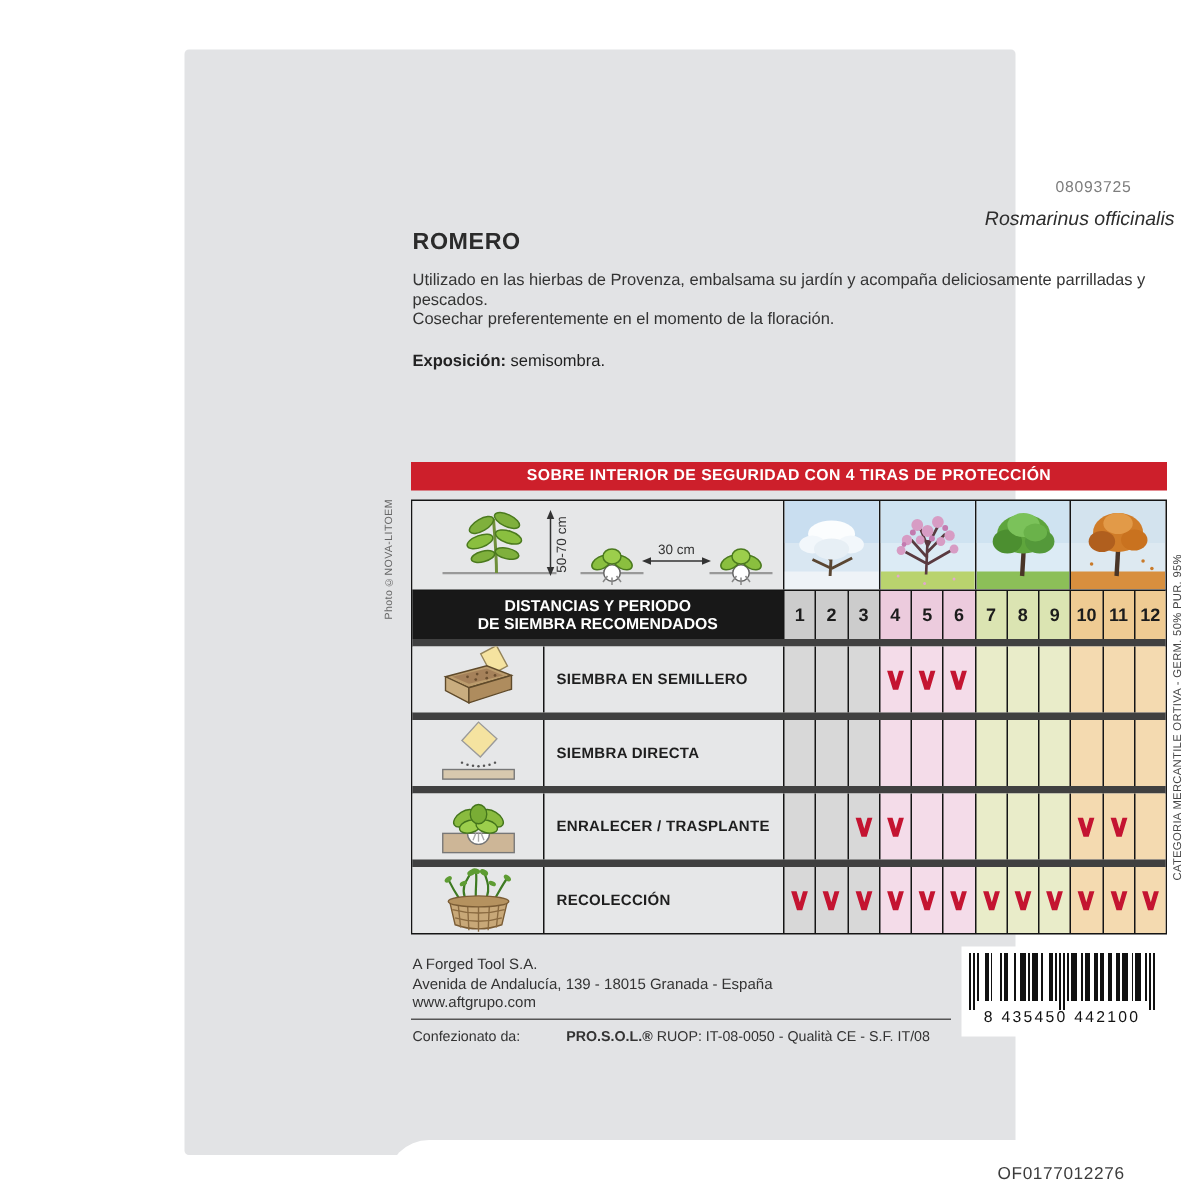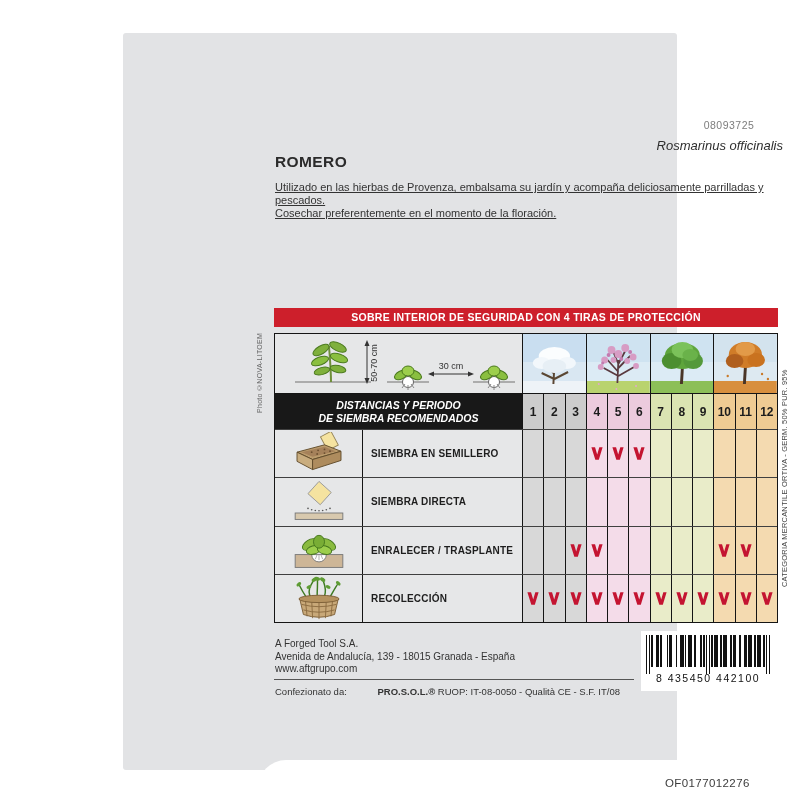--- a/index.html
+++ b/index.html
@@ -5,45 +5,45 @@
   html,body{margin:0;padding:0;background:#ffffff;}
   *{box-sizing:border-box;}
   .page{position:relative;width:800px;height:800px;background:#ffffff;overflow:hidden;
         font-family:"Liberation Sans",sans-serif;color:#2b2b2b;}
   .card{position:absolute;left:123px;top:33px;width:554px;height:737px;background:#e2e3e5;border-radius:3px;padding-left:12px;}
   .pill{position:absolute;left:563px;top:84px;width:86px;height:17px;background:#ffffff;border-radius:9px;
         font-size:10.5px;color:#7d7d7d;text-align:center;line-height:17px;letter-spacing:.5px;}
   .latin{position:absolute;left:430px;top:105px;width:230px;text-align:right;font-style:italic;
          font-size:13px;color:#2e2e2e;}
   .title{position:absolute;left:152px;top:120px;font-size:15.5px;font-weight:bold;letter-spacing:.4px;}
-  .desc{position:absolute;left:152px;top:148px;width:505px;font-size:11px;line-height:13px;color:#333;text-decoration:underline;}
+  .desc{position:absolute;left:152px;top:148px;width:505px;font-size:11px;line-height:13px;color:#333;}
   .specs{position:absolute;left:152px;top:202px;font-size:11px;line-height:13.5px;color:#222;}
   .specs b{font-weight:bold;}
   .banner{position:absolute;left:151px;top:275px;width:504px;height:19px;background:#cd1f2b;color:#ffffff;
           font-size:10.5px;font-weight:bold;text-align:center;line-height:19px;letter-spacing:.3px;}
   .credit{position:absolute;left:133px;top:300px;height:130px;width:14px;font-size:7px;color:#666;
           writing-mode:vertical-rl;transform:rotate(180deg);text-align:right;letter-spacing:.3px;}
   .sidenote{position:absolute;left:657px;top:300px;height:290px;width:13px;font-size:7.5px;color:#444;
           writing-mode:vertical-rl;transform:rotate(180deg);text-align:center;letter-spacing:.2px;white-space:nowrap;}
   
   .cal{position:absolute;left:151px;top:300px;width:504px;height:290px;border:1.5px solid #151515;
        display:flex;flex-direction:column;background:#e8e8e8;}
   .cal-row{display:flex;width:100%;}
   .head1{height:59px;}
   .head2{height:36px;border-top:1px solid #151515;}
   .diagram-cell{width:247px;height:100%;background:#e6e7e8;}
   .season-cell{flex:1;height:100%;border-left:1px solid #151515;overflow:hidden;}
   .season-cell svg{display:block;width:100%;height:100%;}
   .band-cell{width:247px;height:100%;background:#181818;color:#ffffff;font-weight:bold;font-size:10.5px;
-             line-height:12.5px;display:flex;flex-direction:column;justify-content:center;align-items:center;text-align:right;font-style:italic;}
+             line-height:12.5px;display:flex;flex-direction:column;justify-content:center;align-items:center;text-align:right;}
   .months{flex:1;display:flex;}
   .m-head{flex:1;border-left:1px solid #151515;display:flex;align-items:center;justify-content:center;
           font-size:12px;font-weight:bold;color:#1c1c1c;}
   #cal-body{flex:1;display:flex;flex-direction:column;}
-  .b-row{flex:1;display:flex;border-top:1px solid #404040;}
+  .b-row{flex:1;display:flex;border-top:5px solid #404040;}
   .icon-cell{width:87px;background:#e6e7e8;display:flex;align-items:center;justify-content:center;}
   .icon-cell svg{width:64px;height:44px;display:block;}
   .label-cell{width:160px;border-left:1px solid #151515;background:#e6e7e8;display:flex;align-items:center;
               font-size:10px;font-weight:bold;color:#1e1e1e;padding-left:8px;letter-spacing:.2px;}
   .m-cell{flex:1;border-left:1px solid #151515;display:flex;align-items:center;justify-content:center;}
   .m-cell svg{width:14px;height:17px;display:block;}
   
   .addr{position:absolute;left:152px;top:605px;font-size:10px;line-height:12.5px;color:#333;}
   .divider{position:absolute;left:151px;top:646px;width:360px;border-top:1px solid #555;}
   .confez{position:absolute;left:152px;top:653px;font-size:9.5px;color:#333;}
@@ -66,20 +66,21 @@
     <div class="pill">08093725</div>
     <div class="latin">Rosmarinus officinalis</div>
     <div class="title">ROMERO</div>
 
     <div class="desc">
       <div>Utilizado en las hierbas de Provenza, embalsama su jardín y acompaña deliciosamente parrilladas y pescados.</div>
       <div>Cosechar preferentemente en el momento de la floración.</div>
     </div>
 
     <div class="specs">
+      <div><b>Exposición:</b><span> semisombra.</span></div>
     </div>
 
     <div class="banner">SOBRE INTERIOR DE SEGURIDAD CON 4 TIRAS DE PROTECCIÓN</div>
 
     <div class="credit">Photo ©NOVA-LITOEM</div>
     <div class="sidenote">CATEGORIA MERCANTILE ORTIVA - GERM. 50% PUR. 95%</div>
 
     <div class="cal">
       <div class="cal-row head1">
         <div class="diagram-cell">

